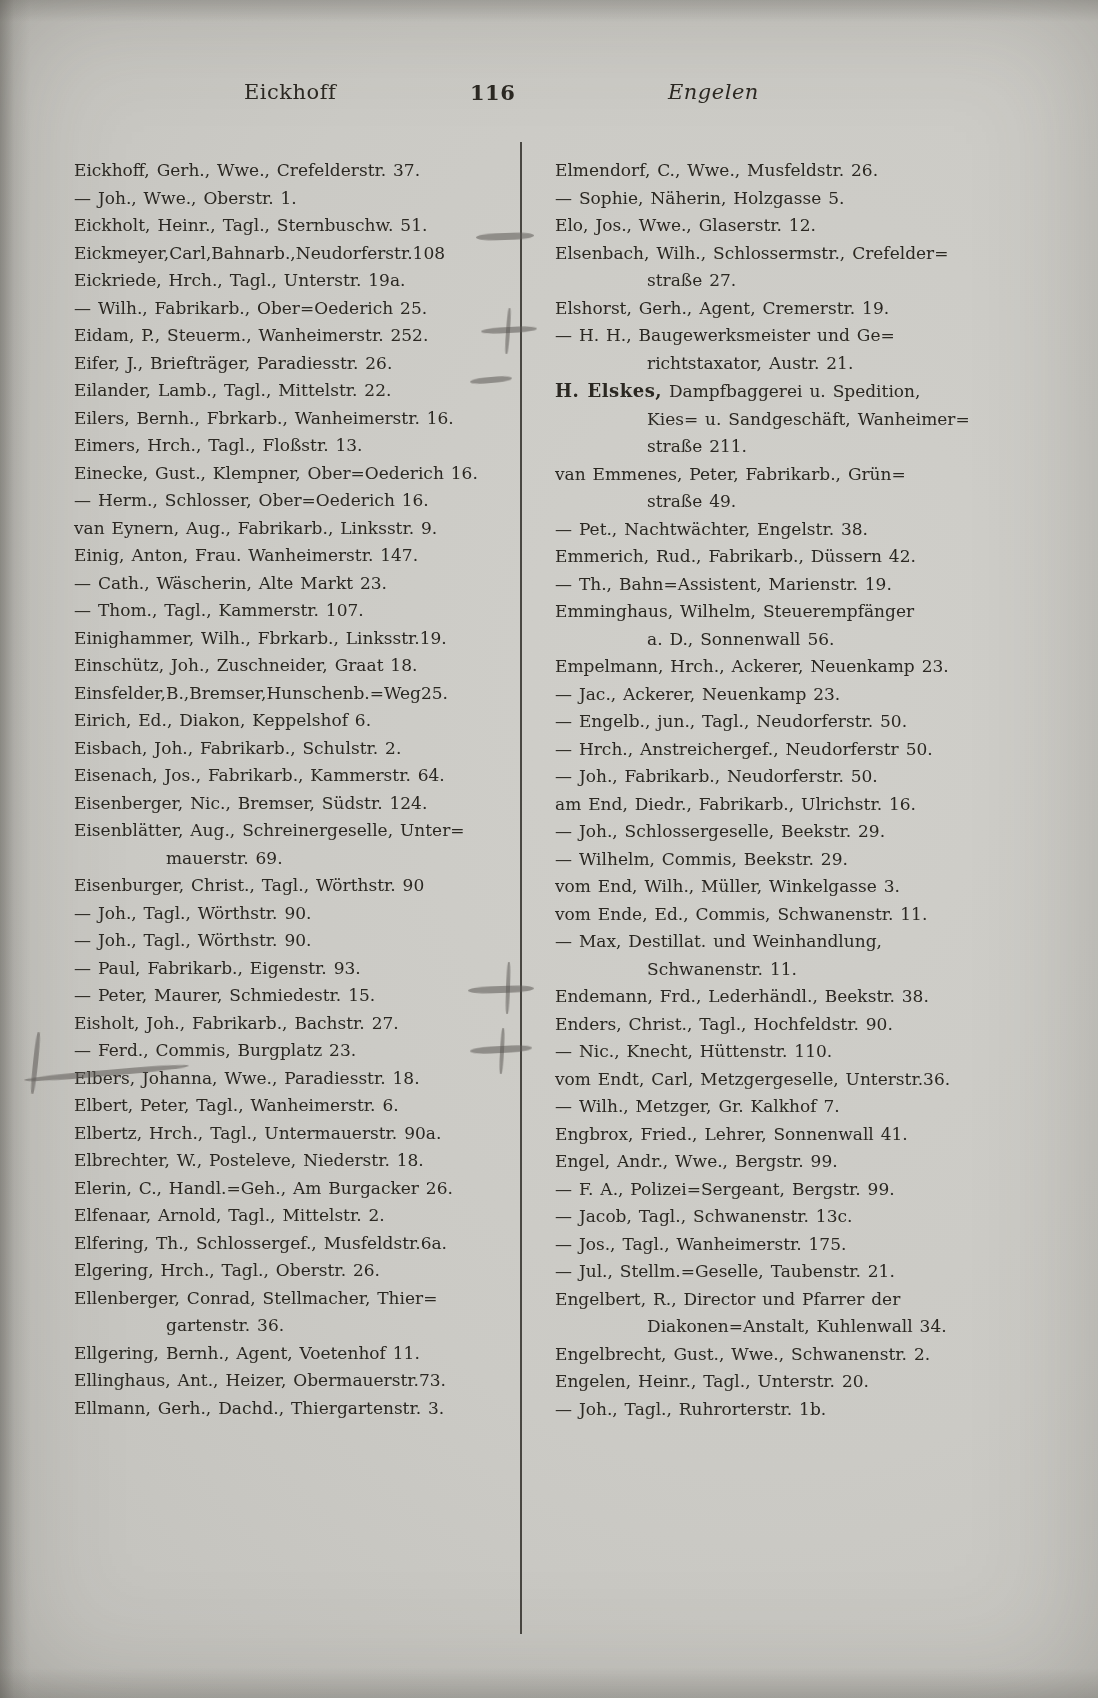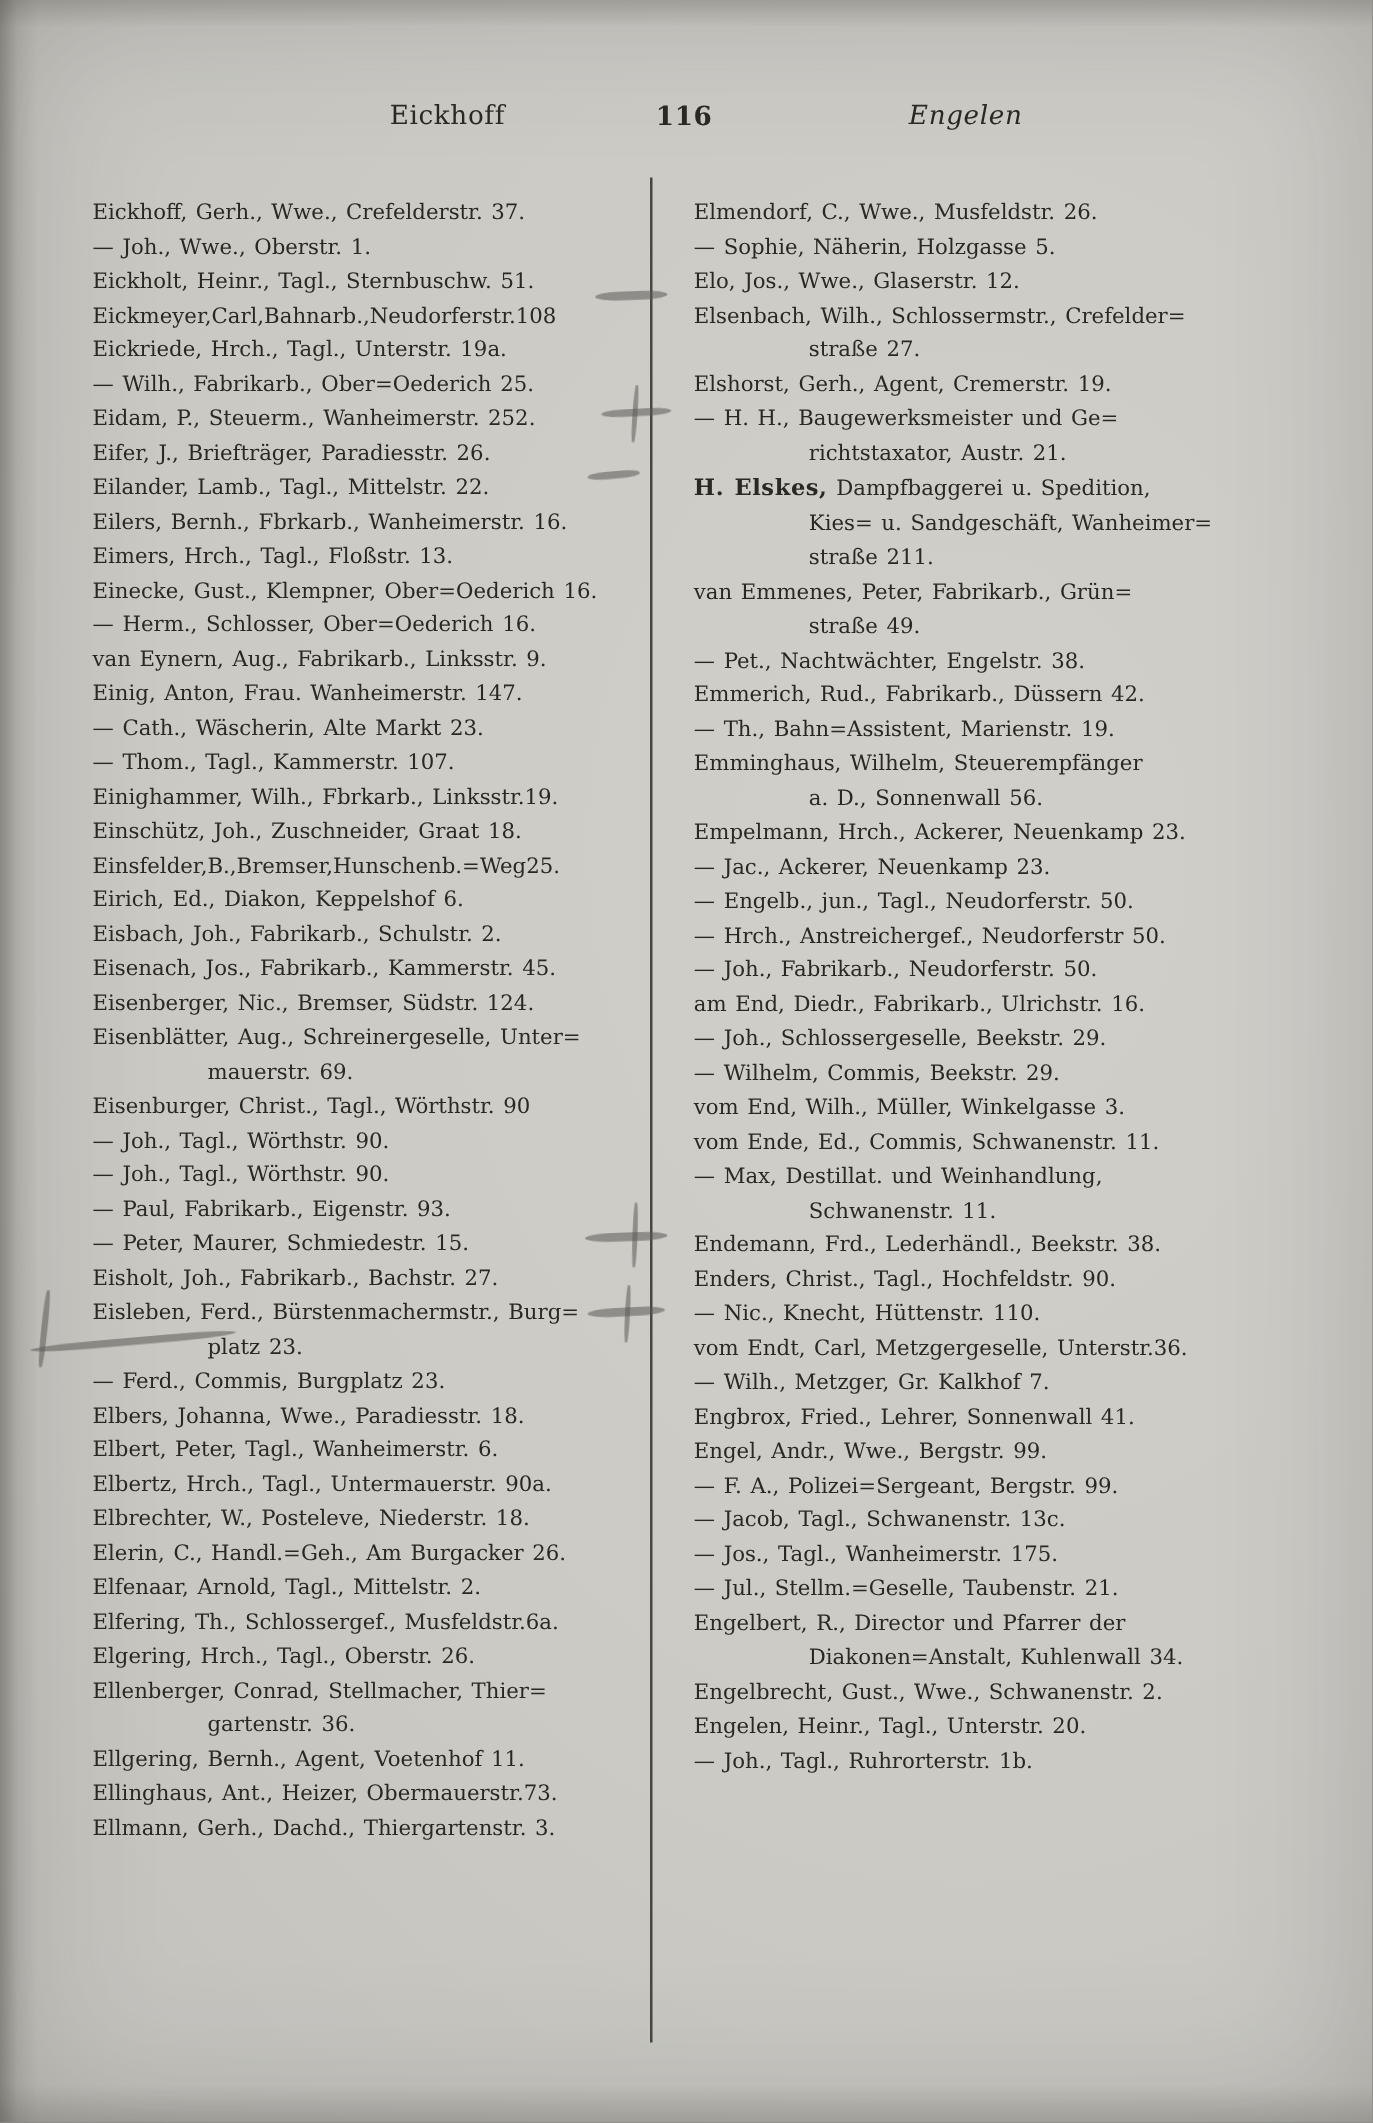--- a/index.html
+++ b/index.html
@@ -8,21 +8,21 @@
     background:
       linear-gradient(to right, rgba(62,60,54,0.38) 0px, rgba(62,60,54,0.10) 14px, rgba(62,60,54,0) 30px),
       linear-gradient(to bottom, rgba(62,60,54,0.22) 0px, rgba(62,60,54,0) 22px),
       linear-gradient(to top, rgba(62,60,54,0.20) 0px, rgba(62,60,54,0) 30px),
       radial-gradient(ellipse at 70% 40%, #d0cfca 0%, #cbcac5 55%, #c2c1bc 100%);
     box-shadow: inset 0 0 120px rgba(70,68,60,0.25);
     font-family:"DejaVu Serif","Liberation Serif",serif;
     color:var(--ink,#2b2822);
   }
   .header { position:absolute; top:80px; left:0; width:100%; height:32px; font-size:21px; }
-  .guide { position:absolute; text-align:right; letter-spacing:0.5px; }
+  .guide { position:absolute; text-align:left; letter-spacing:0.5px; }
   .guide-left  { left:244px; width:160px; }
   .page-num    { left:470px; width:100px; font-family:"DejaVu Serif","Liberation Serif",serif;font-weight:bold; }
   .guide-right { left:668px; width:150px;font-style:italic; }
   .divider { position:absolute; left:520px; top:142px; width:2px; height:1492px; background:rgba(44,42,36,0.82); }
   .col { position:absolute; top:157px; font-size:17px; line-height:27.5px; word-spacing:1.5px;margin-left:10px; }
   .col-left  { left:64px;  width:452px; }
   .col-right { left:545px; width:458px; }
   .entry { margin:0; }
   .line { display:block; white-space:nowrap; }
   .line.cont { padding-left:92px; }
@@ -112,21 +112,21 @@
       <div class="entry">
         <span class="line">Einsfelder,B.,Bremser,Hunschenb.=Weg25.</span>
       </div>
       <div class="entry">
         <span class="line">Eirich, Ed., Diakon, Keppelshof 6.</span>
       </div>
       <div class="entry">
         <span class="line">Eisbach, Joh., Fabrikarb., Schulstr. 2.</span>
       </div>
       <div class="entry">
-        <span class="line">Eisenach, Jos., Fabrikarb., Kammerstr. 45.</span>
+        <span class="line">Eisenach, Jos., Fabrikarb., Kammerstr. 64.</span>
       </div>
       <div class="entry">
         <span class="line">Eisenberger, Nic., Bremser, Südstr. 124.</span>
       </div>
       <div class="entry">
         <span class="line">Eisenblätter, Aug., Schreinergeselle, Unter=</span>
         <span class="line cont">mauerstr. 69.</span>
       </div>
       <div class="entry">
         <span class="line">Eisenburger, Christ., Tagl., Wörthstr. 90</span>
@@ -138,24 +138,20 @@
         <span class="line">— Joh., Tagl., Wörthstr. 90.</span>
       </div>
       <div class="entry">
         <span class="line">— Paul, Fabrikarb., Eigenstr. 93.</span>
       </div>
       <div class="entry">
         <span class="line">— Peter, Maurer, Schmiedestr. 15.</span>
       </div>
       <div class="entry">
         <span class="line">Eisholt, Joh., Fabrikarb., Bachstr. 27.</span>
-      </div>
-      <div class="entry">
-        <span class="line">Eisleben, Ferd., Bürstenmachermstr., Burg=</span>
-        <span class="line cont">platz 23.</span>
       </div>
       <div class="entry">
         <span class="line">— Ferd., Commis, Burgplatz 23.</span>
       </div>
       <div class="entry">
         <span class="line">Elbers, Johanna, Wwe., Paradiesstr. 18.</span>
       </div>
       <div class="entry">
         <span class="line">Elbert, Peter, Tagl., Wanheimerstr. 6.</span>
       </div>

